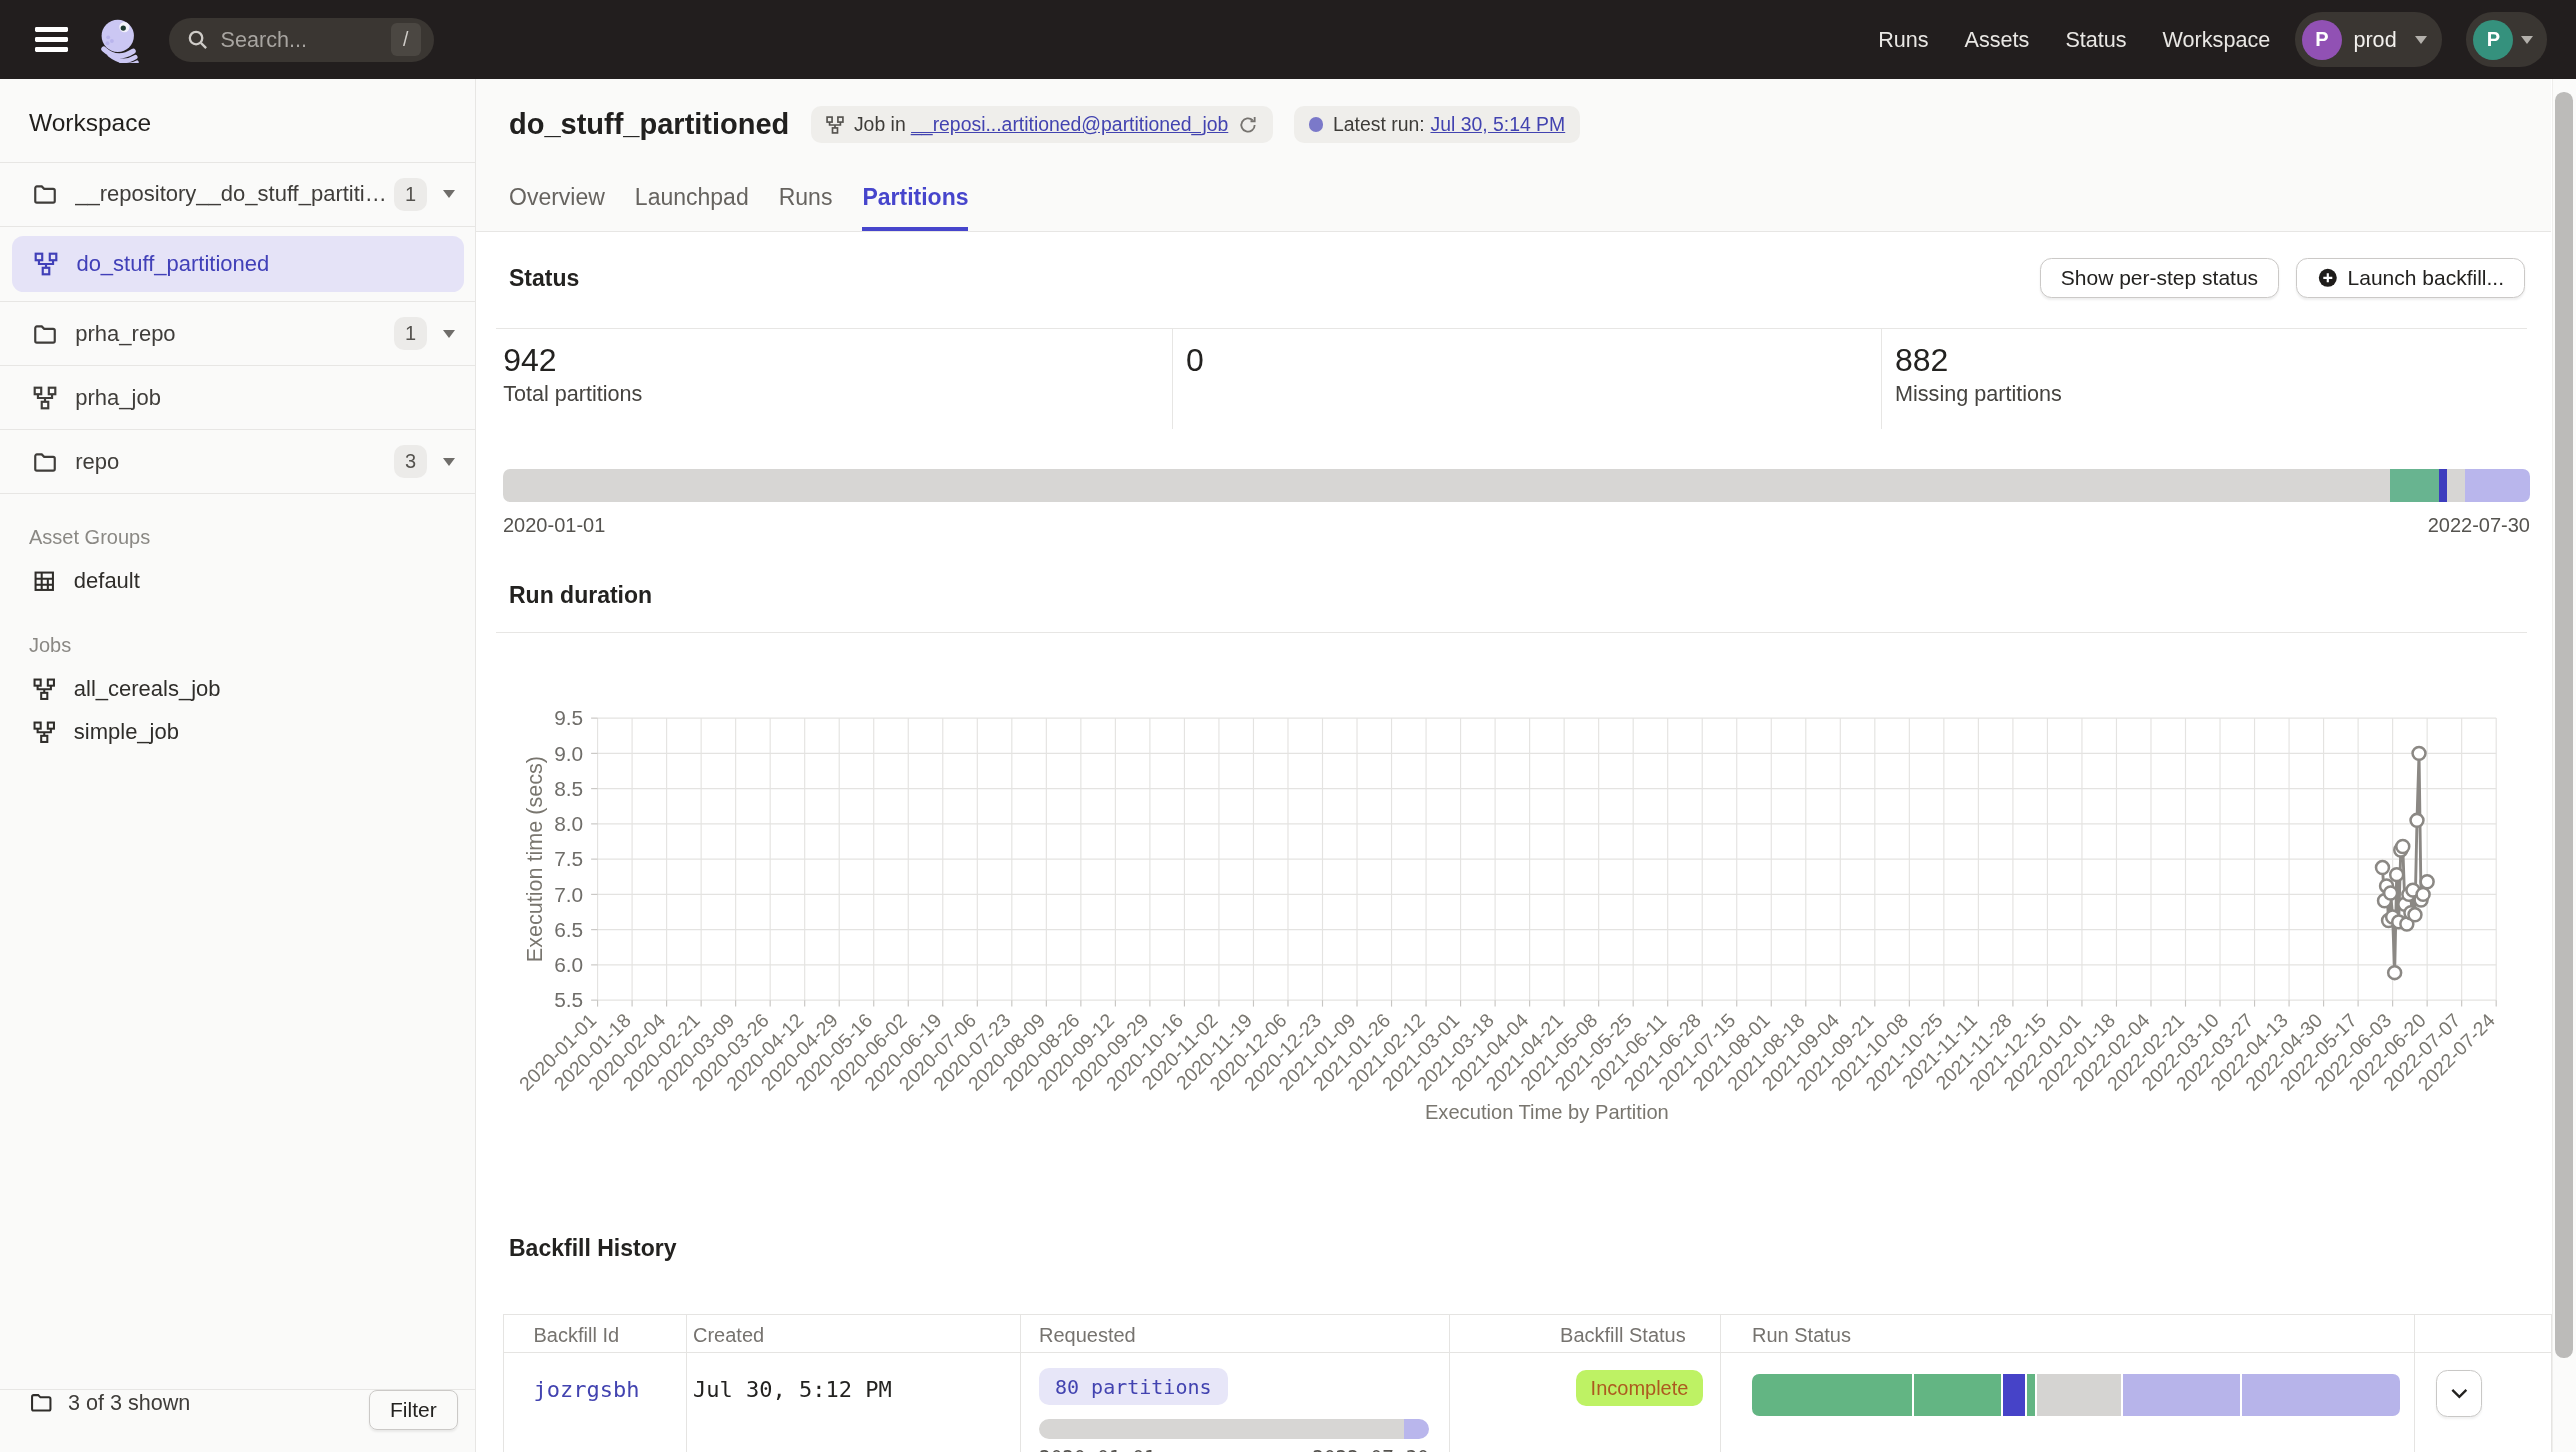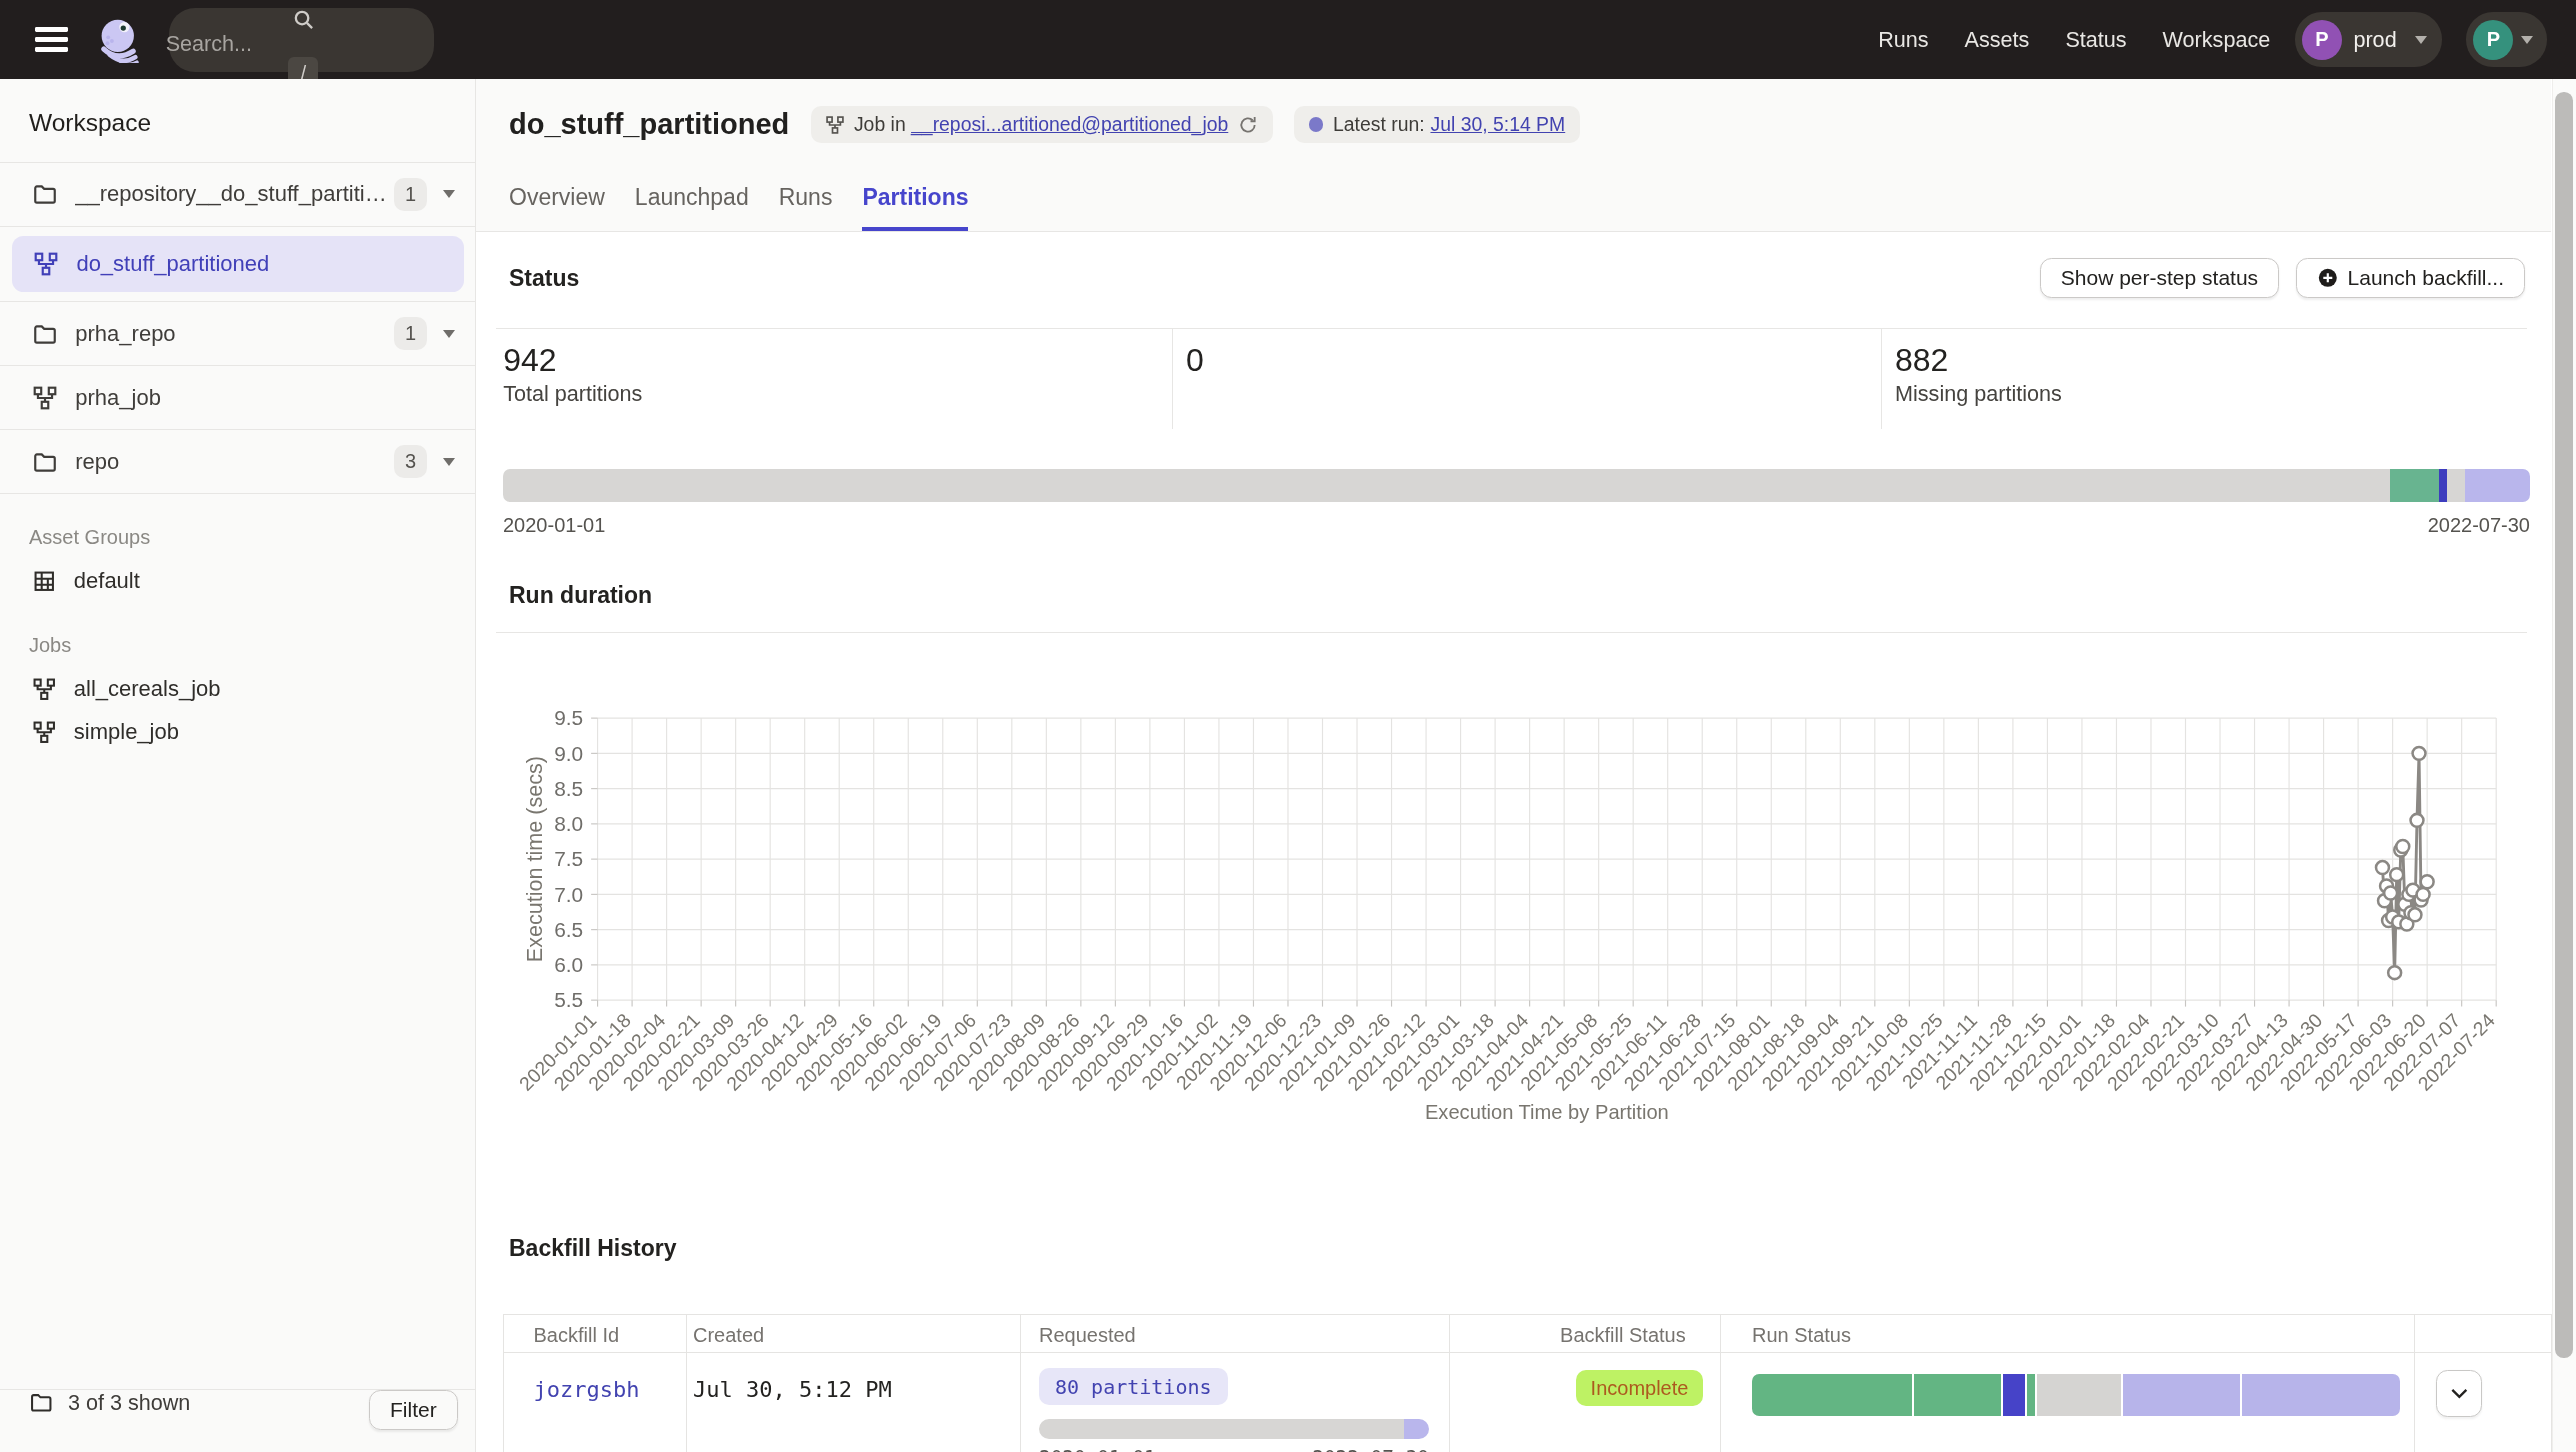--- a/index.html
+++ b/index.html
@@ -6,22 +6,22 @@
   html,body { width:2576px; height:1452px; }
   body { font-family:"Liberation Sans", sans-serif; background:#fff; overflow:hidden; }
   #page { position:relative; width:2576px; height:1452px; overflow:hidden; background:#fff; }
 
   
   #topnav { position:absolute; left:0; top:0; width:2576px; height:79px; background:#221e1e;
             display:flex; align-items:center; padding:0 29px; }
   .burger { width:33px; height:24.5px; display:flex; flex-direction:column; justify-content:space-between; cursor:pointer; margin-left:5.8px;}
   .burger span { display:block; height:4.3px; background:#fff; border-radius:1.4px; }
   .logo { width:47px; height:47px; margin-left:27px; }
-  .searchbox { margin-left:27px; width:265px; height:64px; background:#3a3632; border-radius:26px;
-               display:flex; align-items:center; padding:0 13px 0 17.3px;flex-direction:column; }
+  .searchbox { margin-left:27px; width:265px; height:44px; background:#3a3632; border-radius:26px;
+               display:flex; align-items:center; padding:0 13px 0 17.3px; }
   .searchbox .mag { width:23px; height:23px; color:#cfccc8; flex:none; }
   .search-input { flex:1; background:transparent; border:none; outline:none; color:#e8e6e3;
                   font-size:21.6px; margin-left:11.5px; min-width:0; font-family:"Liberation Sans",sans-serif;}
   .search-input::placeholder { color:#a8a5a1; }
   .slash-key { width:30px; height:33px; background:#4b4742; border-radius:5.8px; color:#d0cdc9;
                font-size:19.4px; display:flex; align-items:center; justify-content:center; flex:none;}
   #nav-links { margin-left:auto; display:flex; gap:36px; align-items:center; }
   #nav-links .navlink { color:#e9e7e4; font-size:21.6px; cursor:pointer; }
   .pill-dark { height:55px; background:#3a3632; border-radius:27px; display:flex; align-items:center;
                padding:0 14.4px 0 7.2px; margin-left:24.5px; cursor:pointer; }
@@ -53,21 +53,21 @@
   .side-item { display:flex; align-items:center; height:43px; padding-left:32px; color:#2f2d2a; cursor:pointer; }
   .side-item .wicon { width:24.5px; height:24.5px; margin-right:17.3px; flex:none;}
   .side-item .slabel { font-size:22px; }
   #side-footer { position:absolute; left:0; bottom:0; width:100%; height:63px; border-top:0.7px solid #e7e6e4;
                  background:#fafaf9; display:flex; align-items:flex-start; padding:0 17.3px 0 29px;}
   #side-footer .wicon { width:24.5px; height:24.5px; color:#2f2d2a; margin-right:14.4px;}
   #side-footer .ftext { font-size:21.6px; color:#3e3c39; }
   .btn { border:0.7px solid #cbc9c7; border-radius:11.5px; background:#fff; font-size:21px; color:#232220;
          padding:0 20px; height:40px; display:flex; align-items:center; cursor:pointer;
          box-shadow:0 1.4px 2.2px rgba(0,0,0,0.07); font-family:"Liberation Sans",sans-serif;}
-  #side-footer .btn { margin-left:auto; background:transparent; }
+  #side-footer .btn { margin-left:auto; background:transparent;border-radius:8px; }
 
   
   #main-header { position:absolute; left:476px; top:79px; width:2075px; height:153px; background:#fafaf9;
                  border-bottom:0.7px solid #e7e6e4; }
   .title-row { display:flex; align-items:center; padding:27px 0 0 33px; }
   .page-title { font-size:29px; font-weight:bold; color:#21201f; }
   .tagpill { height:37px; background:#efeeeb; border-radius:10px; display:flex; align-items:center;
              padding:0 14.4px; margin-left:21.6px; font-size:19.4px; color:#3e3c38; }
   .tagpill .wicon { width:20px; height:20px; color:#55534f; margin-right:8.6px; flex:none;}
   .tagpill a { color:#4243b0; text-decoration:underline; cursor:pointer;}

